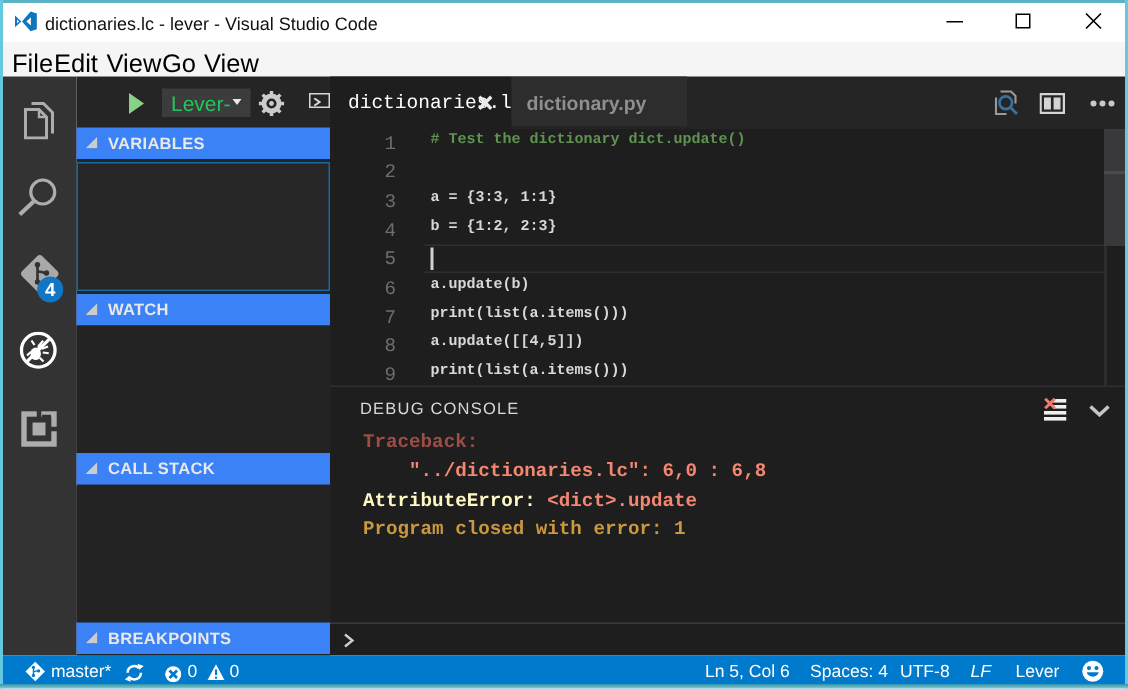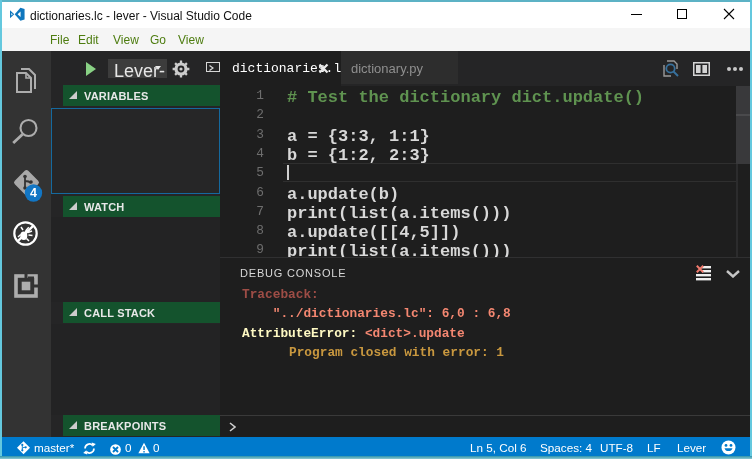--- a/index.html
+++ b/index.html
@@ -1,35 +1,35 @@
 <!DOCTYPE html>
 <html><head>
 <meta charset="utf-8">
 <style>
   html,body{margin:0;padding:0;}
   body{width:752px;height:459px;overflow:hidden;position:relative;background:#fff;
        font-family:"Liberation Sans",sans-serif;}
   .abs{position:absolute;}
   .mono{font-family:"Liberation Mono",monospace;}
-  .mi{font-size:12px;color:#4d7c0f;margin-left:42px;}
+  .mi{font-size:17px;color:#000000;}
   
   #bT{left:0;top:0;width:752px;height:2px;background:#5cb2c5;}
   #bL{left:0;top:0;width:2px;height:459px;background:#64c8de;}
   #bR{left:750px;top:0;width:2px;height:459px;background:#64c8de;}
   #bB{left:0;top:456px;width:752px;height:3px;background:linear-gradient(#2d93ab,#8ec9d2);z-index:50;}
   
   #title{left:2px;top:2px;width:748px;height:26px;background:#ffffff;}
   #titletext{left:30px;top:9px;font-size:12px;letter-spacing:0;color:#111;}
   
   #menu{left:2px;top:28px;width:748px;height:23px;background:#f5f5f5;color:#000;font-size:12.5px;}
   
   #act{left:2px;top:51px;width:49px;height:386px;background:#333333;}
   
   #side{left:51px;top:51px;width:169px;height:386px;background:#252526;}
-  .shead{left:12px;width:169px;height:21px;background:#14532d;color:#e8e8e8;font-size:11px;font-weight:bold;}
+  .shead{left:0;width:169px;height:21px;background:#3b82f6;color:#e8e8e8;font-size:11px;font-weight:bold;}
   .shead .tw{position:absolute;left:6px;top:6px;width:8px;height:8px;background:#cccccc;clip-path:polygon(100% 0, 100% 100%, 0 100%);}
   .shead .tx{position:absolute;left:21px;top:5px;letter-spacing:0.2px;}
   
   #tabbar{left:220px;top:51px;width:532px;height:35px;background:#252526;}
   .tab{position:absolute;top:0;height:33px;background:#2d2d2d;color:#8f8f8f;font-size:13px;}
   .tab .lbl{position:absolute;top:10px;}
   #tab1{left:0;width:121px;height:35px;background:#1e1e1e;color:#ffffff;}
   #editor{left:220px;top:86px;width:530px;height:172px;background:#1e1e1e;overflow:hidden;}
   .cl{position:absolute;left:0;width:530px;height:19px;}
   .ln{position:absolute;width:44px;text-align:right;color:#6e6e6e;}
@@ -105,21 +105,21 @@
   <rect x="10.5" y="0" width="3" height="4.5" fill="#333333"></rect>
   <rect x="19.5" y="10.5" width="4.5" height="3" fill="#333333"></rect>
   <rect x="6.8" y="6.8" width="10.4" height="10.4" fill="#adadad" stroke="#333333" stroke-width="1.8"></rect>
 </svg>
 
 <div class="abs" id="side">
 
   <svg class="abs" style="left:35px;top:11px;" width="10" height="14" viewBox="0 0 10 14">
     <path d="M0 0 L10 7 L0 14 Z" fill="#89d185"></path>
   </svg>
-  <div class="abs" style="left:57px;top:8px;width:59px;height:19px;background:#3c3c3c;color:#e5e5e5;font-size:18px;">
+  <div class="abs" style="left:57px;top:8px;width:59px;height:19px;background:#3c3c3c;color:#22c55e;font-size:14px;">
     <span style="position:absolute;left:6px;top:2px;">Lever-</span>
     <span style="position:absolute;right:6px;top:7px;width:0;height:0;border-left:3.5px solid transparent;border-right:3.5px solid transparent;border-top:4.5px solid #e8e8e8;"></span>
   </div>
 
   <svg class="abs" style="left:121px;top:9px;width:18px;height:18px;" viewBox="0 0 18 18">
     <g stroke="#cccccc">
       <circle cx="9" cy="9" r="5" fill="none" stroke-width="3.2"></circle>
       <circle cx="9" cy="9" r="1.6" fill="#cccccc" stroke="none"></circle>
       <path d="M9 0.6 L9 3.5 M9 14.5 L9 17.4 M0.6 9 L3.5 9 M14.5 9 L17.4 9 M3.1 3.1 L5.2 5.2 M12.8 12.8 L14.9 14.9 M14.9 3.1 L12.8 5.2 M5.2 12.8 L3.1 14.9" stroke-width="2.3"></path>
     </g>
@@ -152,21 +152,21 @@
   <div class="abs" style="left:0;top:386px;width:169px;height:1px;background:#202021;"></div>
 </div>
 
 <div class="abs" id="tabbar">
   <div class="tab" id="tab1">
       <span class="lbl" style="left:12px;font-family:Liberation Mono, monospace;">dictionaries.lc</span>
     <svg class="abs" style="left:98px;top:12px;" width="11" height="11" viewBox="0 0 11 11">
         <path d="M1.5 1.5 L9.5 9.5 M9.5 1.5 L1.5 9.5" stroke="#ececec" stroke-width="2.2"></path>
       </svg>
   </div>
-  <div class="tab" id="tab2" style="left:121px;width:117px;">
+  <div class="tab" id="tab2" style="left:121px;width:117px;font-weight:bold;">
       <span class="lbl" style="left:10px;">dictionary.py</span>
     </div>
 
   <svg class="abs" style="left:442px;top:9px;" width="18" height="18" viewBox="0 0 18 18">
     <path d="M5 1 L12 1 L15 4 L15 9" fill="none" stroke="#9a9a9a" stroke-width="1.4"></path>
     <path d="M2 5 L2 16 L9 16" fill="none" stroke="#9a9a9a" stroke-width="1.4"></path>
     <circle cx="8.5" cy="8.5" r="4.2" fill="none" stroke="#38719c" stroke-width="1.8"></circle>
     <path d="M11.5 11.5 L16 16" stroke="#38719c" stroke-width="2"></path>
   </svg>
   <svg class="abs" style="left:473px;top:11px;" width="17" height="14" viewBox="0 0 17 14">
@@ -215,21 +215,21 @@
   <div class="cl" style="top:154.4px;">
       <span class="ln">9</span>
       <span class="ct">print(list(a.items()))</span>
     </div>
   <div class="abs" style="left:516px;top:0px;width:14px;height:78px;background:#39393b;"></div>
   <div class="abs" style="left:516px;top:28px;width:14px;height:1.5px;background:#4a4a4c;"></div>
   <div class="abs" style="left:516px;top:78px;width:1.5px;height:94px;background:#2c2c2d;"></div>
 </div>
 <style>
   .cl .ln{left:0px;top:2px;font-size:12.8px;}
-  .cl .ct{top:2px;font-size:17px;}
+  .cl .ct{top:2px;font-size:10px;}
 </style>
 
 <div class="abs" style="left:220px;top:257px;width:530px;height:1px;background:#303031;"></div>
 <div class="abs" id="panel">
   <div class="abs" style="left:20px;top:9px;font-size:11px;letter-spacing:0.8px;color:#d8d8d8;">DEBUG CONSOLE</div>
 
   <svg class="abs" style="left:476px;top:7px;" width="15" height="16" viewBox="0 0 15 16">
     <g fill="#efefef">
       <rect x="6" y="1" width="9" height="2.4"></rect>
       <rect x="6" y="5" width="9" height="2.4"></rect>
@@ -238,21 +238,21 @@
     </g>
     <path d="M0.8 0.8 L7.2 7.2 M7.2 0.8 L0.8 7.2" stroke="#ef7a6d" stroke-width="2"></path>
   </svg>
 
   <svg class="abs" style="left:506px;top:12px;" width="14" height="8" viewBox="0 0 14 8">
     <path d="M1 1 L7 6.5 L13 1" fill="none" stroke="#c5c5c5" stroke-width="2.4"></path>
   </svg>
   <div class="mono" style="position:absolute;left:22px;top:27px;font-size:12.8px;font-weight:bold;line-height:19.3px;white-space:pre;"><span style="color:#9e4d46;">Traceback:</span>
 <span style="color:#f48771;">    "../dictionaries.lc": 6,0 : 6,8</span>
 <span style="color:#fef9c3;">AttributeError: </span><span style="color:#f48771;">&lt;dict&gt;.update</span>
-<span style="color:#c9983f;margin-left:47px;">Program closed with error: 1</span></div>
+<span style="color:#c9983f;">Program closed with error: 1</span></div>
 
   <div class="abs" style="left:0;top:157px;width:530px;height:1px;background:#3a3a3a;"></div>
   <svg class="abs" style="left:9px;top:164px;" width="7" height="10" viewBox="0 0 7 10">
       <path d="M1 1 L6 5 L1 9" fill="none" stroke="#d0d0d0" stroke-width="1.6"></path>
     </svg>
 </div>
 
 <div class="abs" id="status">
 
   <svg class="abs" style="left:16px;top:3px;" width="15" height="15" viewBox="0 0 15 15">
@@ -280,21 +280,21 @@
   <svg class="abs" style="left:138px;top:5px;" width="12" height="12" viewBox="0 0 16 15">
     <path d="M8 0.5 L15.5 14.5 L0.5 14.5 Z" fill="#fff"></path>
     <rect x="7.1" y="5.2" width="1.9" height="5" fill="#007acc"></rect>
     <rect x="7.1" y="11.6" width="1.9" height="1.9" fill="#007acc"></rect>
   </svg>
   <span class="abs" style="left:153px;top:4px;">0</span>
 
   <span class="abs" style="left:470px;top:4px;">Ln 5, Col 6</span>
   <span class="abs" style="left:540px;top:4px;">Spaces: 4</span>
   <span class="abs" style="left:600px;top:4px;">UTF-8</span>
-  <span class="abs" style="left:647px;top:4px;">LF</span>
+  <span class="abs" style="left:647px;top:4px;font-style:italic;">LF</span>
   <span class="abs" style="left:677px;top:4px;">Lever</span>
   <svg class="abs" style="left:721px;top:3px;" width="15" height="15" viewBox="0 0 15 15">
     <circle cx="7.5" cy="7.5" r="7" fill="#fff"></circle>
     <circle cx="5" cy="5.4" r="1.4" fill="#007acc"></circle>
     <circle cx="10" cy="5.4" r="1.4" fill="#007acc"></circle>
     <path d="M3.5 8.2 A4.2 4.2 0 0 0 11.5 8.2 Z" fill="#007acc"></path>
   </svg>
 </div>
 
 <div class="abs" id="bT"></div>

